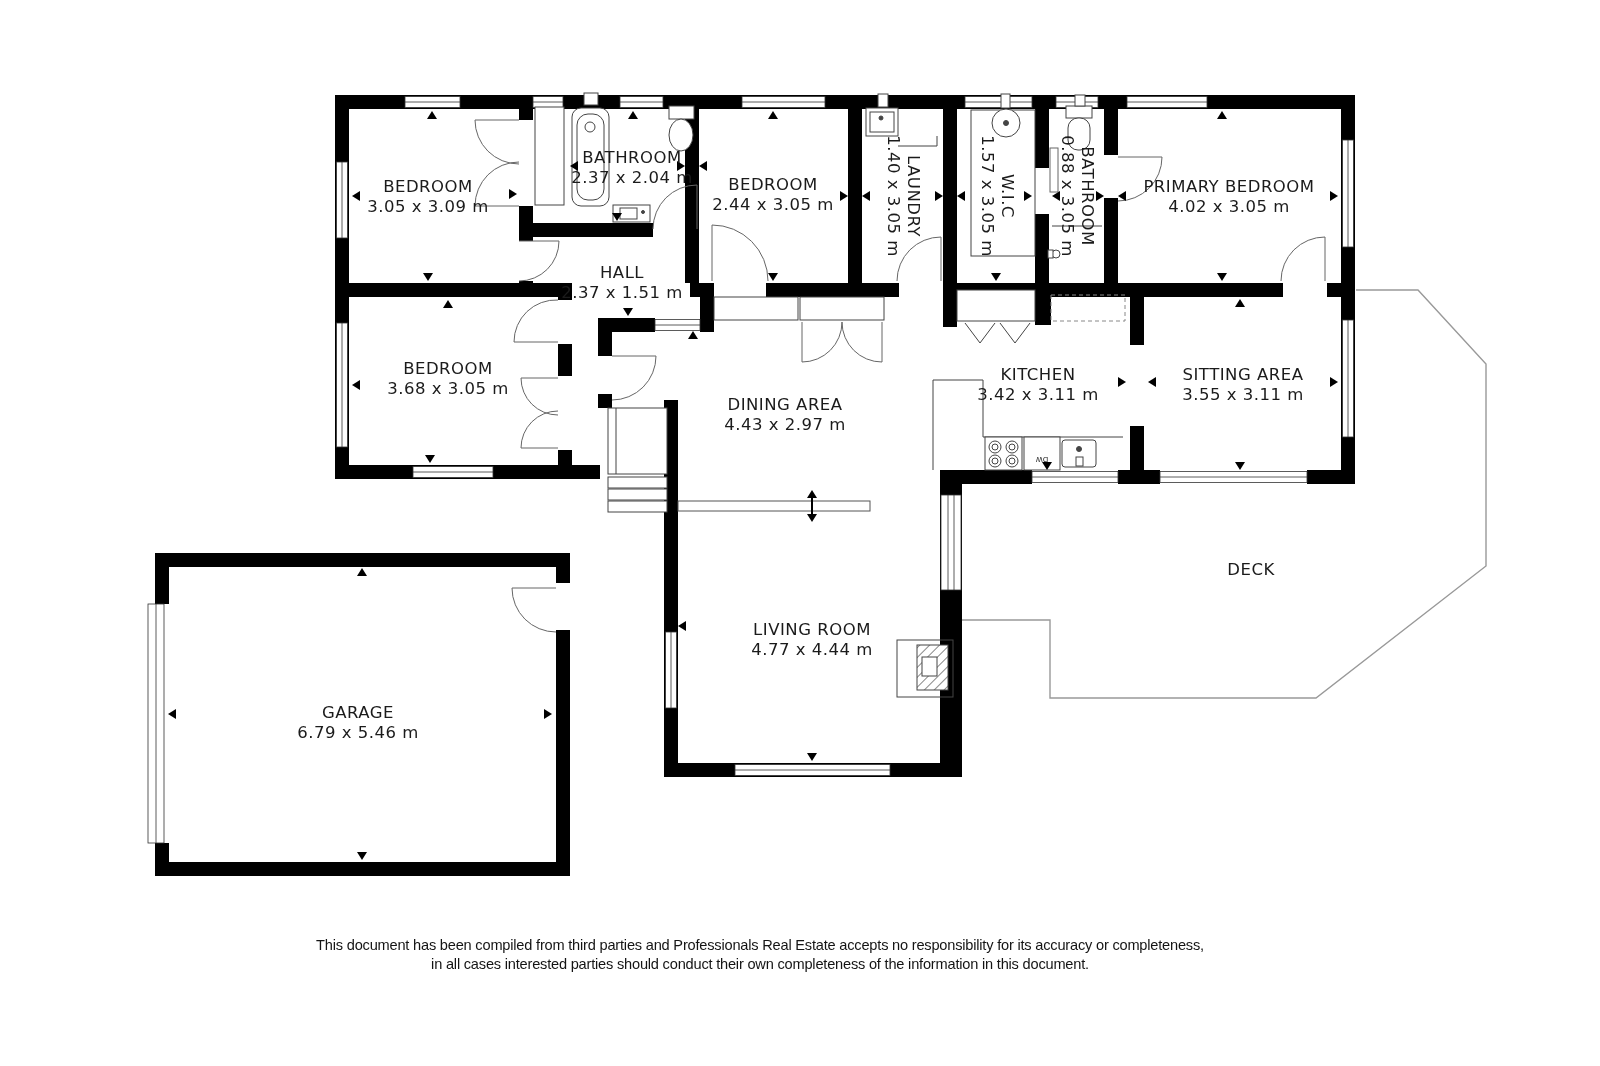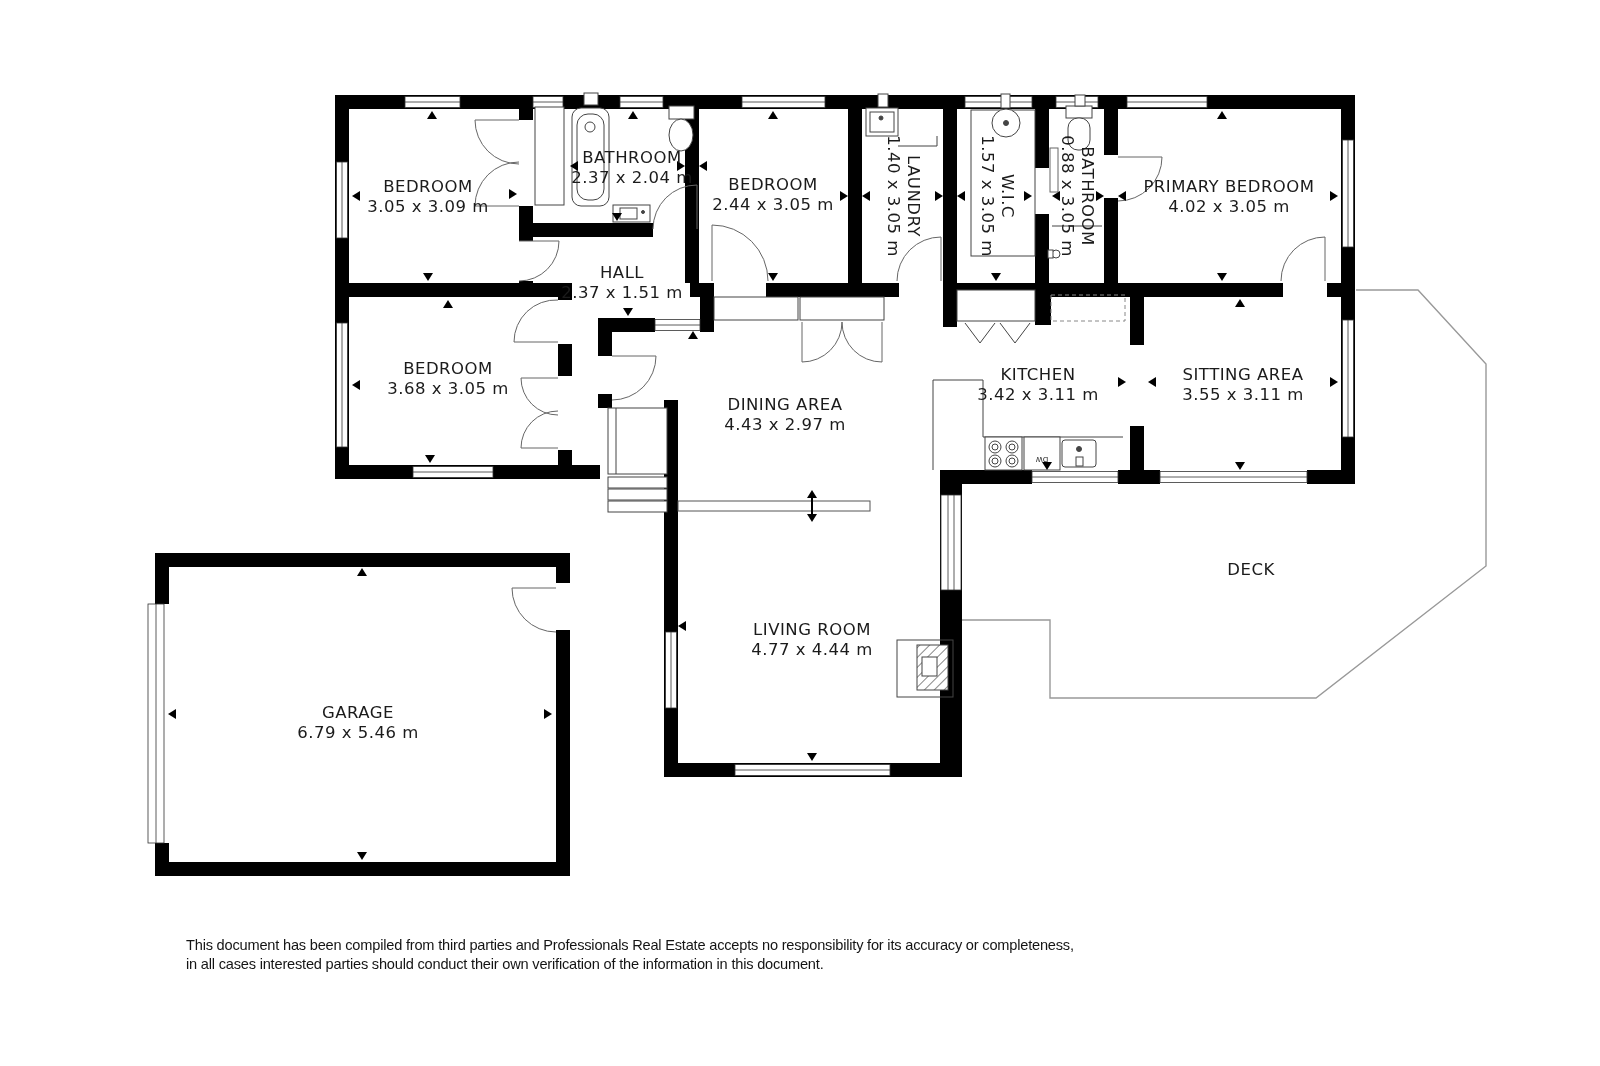--- a/index.html
+++ b/index.html
@@ -1,22 +1,22 @@
 <!DOCTYPE html>
 <html><head>
 <meta charset="utf-8">
 <style>
   html,body{margin:0;padding:0;background:#fff;}
   .canvas{position:relative;width:1600px;height:1066px;background:#fff;overflow:hidden;
           font-family:"DejaVu Sans","Liberation Sans",sans-serif;}
   svg{position:absolute;left:0;top:0;}
   svg text{font-family:"DejaVu Sans","Liberation Sans",sans-serif;font-size:16.5px;fill:#1b1b1b;letter-spacing:.5px;}
   svg text.tiny{font-size:7px;letter-spacing:0;}
-  .disclaimer{position:absolute;left:786px;top:936px;transform:translateX(-50%);
-              width:1200px;color:#141414;
+  .disclaimer{position:absolute;left:760px;top:936px;transform:translateX(-50%);
+              width:1200px;text-align:center;color:#141414;
               font-family:"Liberation Sans","DejaVu Sans",sans-serif;
               font-size:14.6px;line-height:19.4px;letter-spacing:-0.2px;white-space:nowrap;}
 </style>
 </head>
 <body>
 
 <div class="canvas">
 <svg width="1600" height="1066" viewBox="0 0 1600 1066">
   <defs>
     <pattern id="hatch" width="7" height="7" patternUnits="userSpaceOnUse" patternTransform="rotate(45)">
@@ -439,15 +439,15 @@
     <g>
       <text x="358" y="718">GARAGE</text>
       <text x="358" y="738">6.79 x 5.46 m</text>
     </g>
     <text class="tiny" x="1042" y="463" transform="rotate(180 1042 460)">DW</text>
   </g>
 </svg>
 
   <div class="disclaimer">
     <div>This document has been compiled from third parties and Professionals Real Estate accepts no responsibility for its accuracy or completeness,</div>
-    <div>in all cases interested parties should conduct their own verification of the information in this document.</div>
+    <div>in all cases interested parties should conduct their own completeness of the information in this document.</div>
   </div>
 </div>
 
 </body></html>

